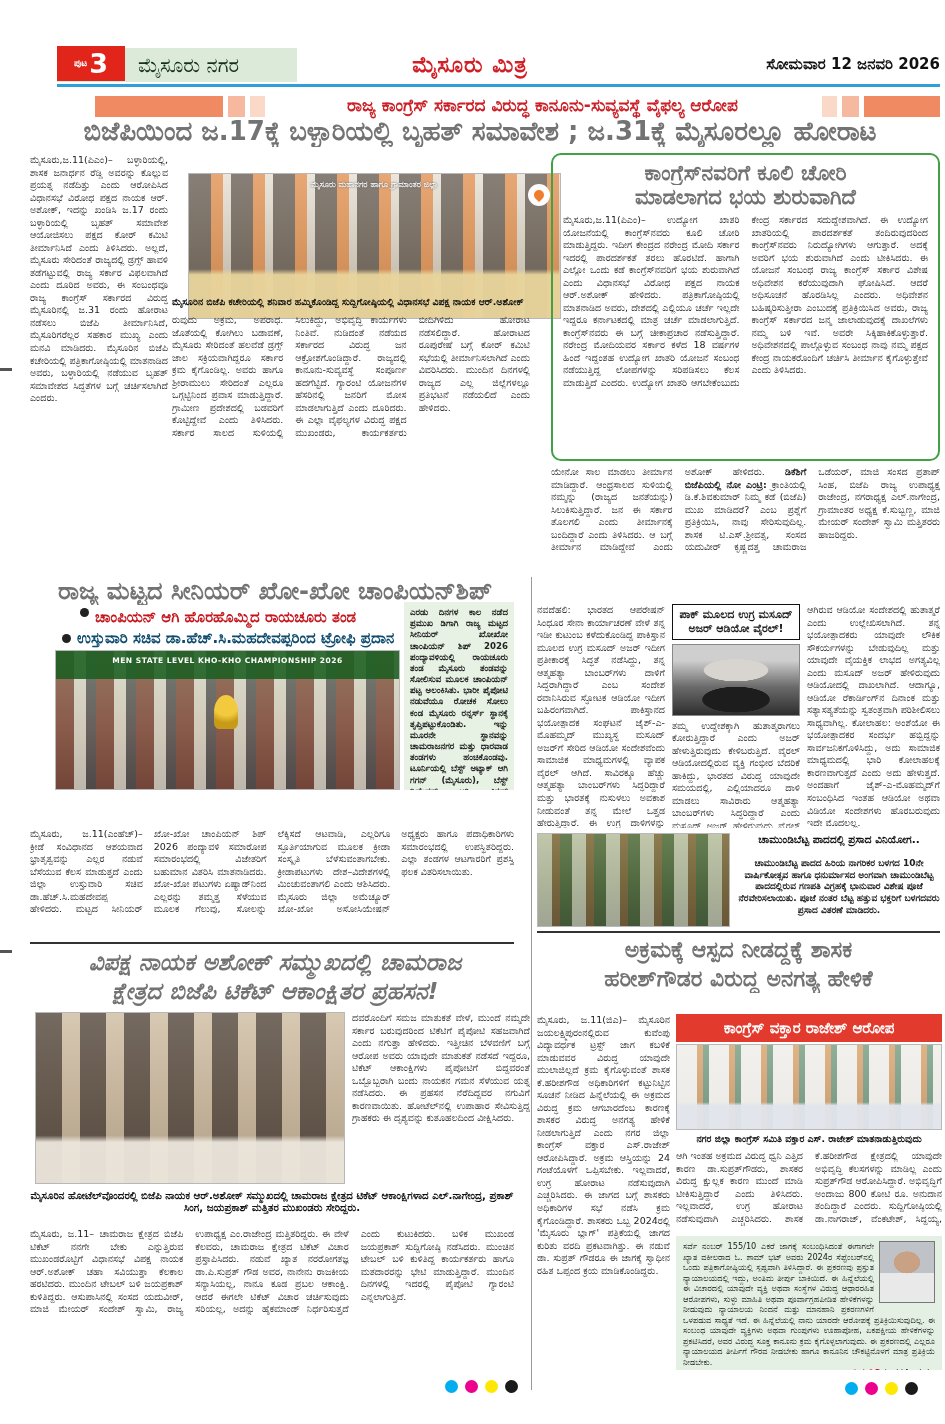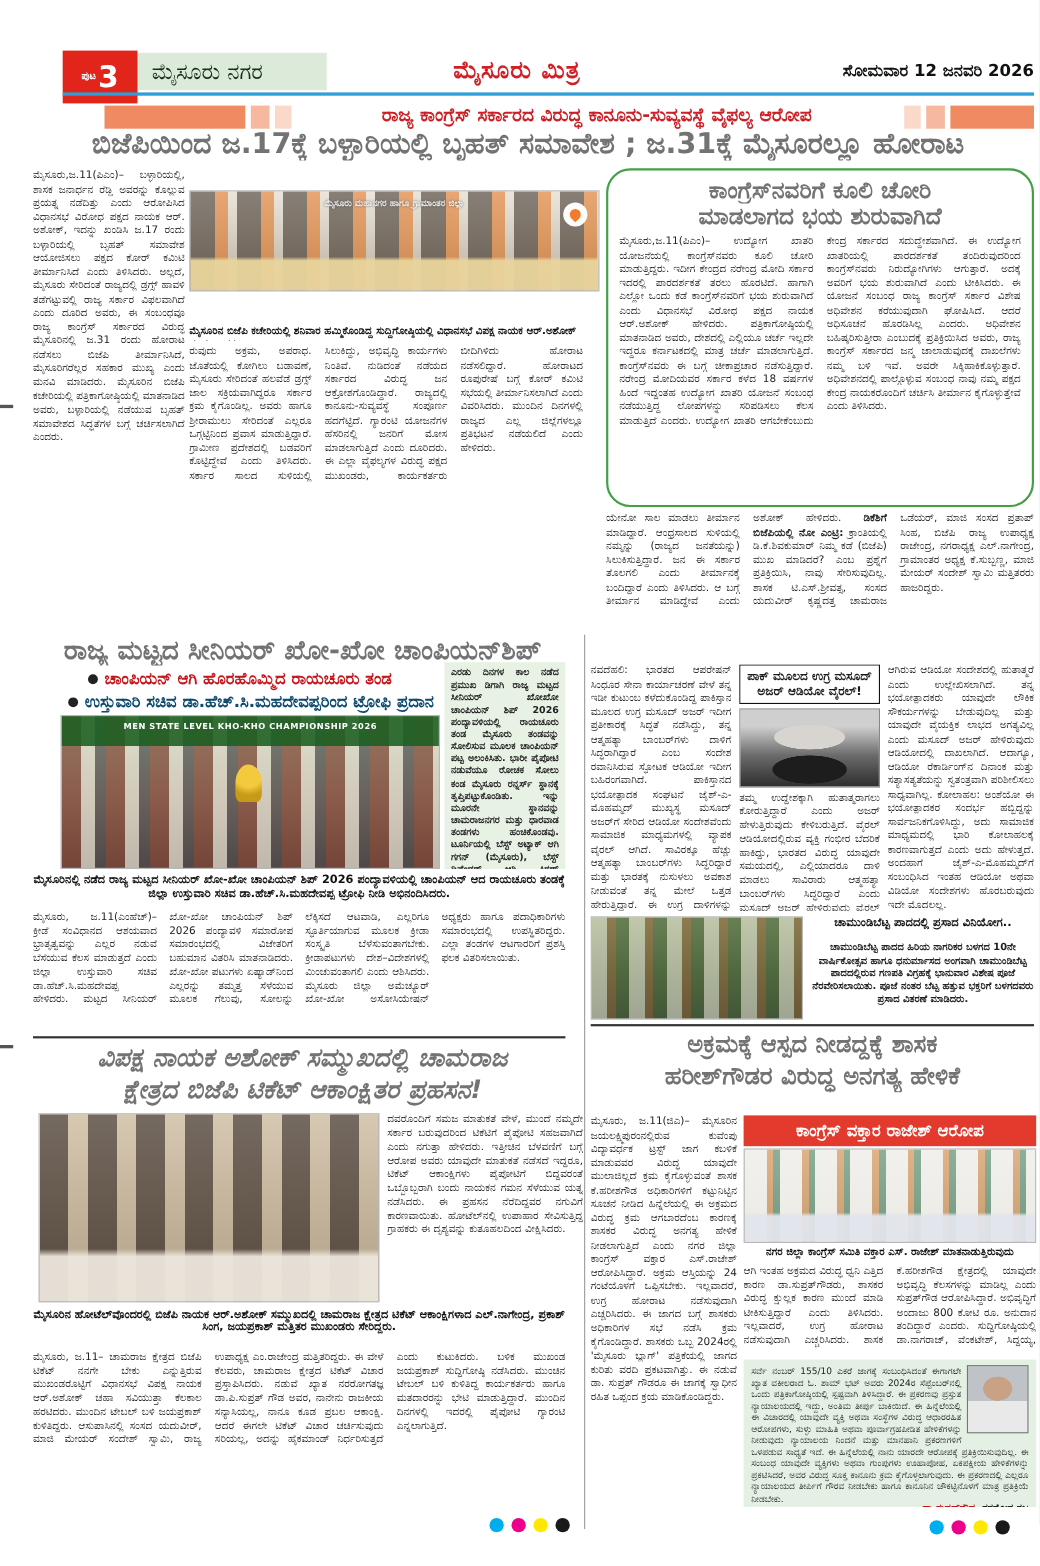--- a/index.html
+++ b/index.html
@@ -48,21 +48,21 @@
 </style>
 </head>
 <body>
 
 <div class="page">
 
   <div class="abs" style="left:0;top:368px;width:12px;height:3px;background:#555"></div>
   <div class="abs" style="left:0;top:950px;width:12px;height:3px;background:#555"></div>
 
   <div class="abs" style="left:57px;top:48px;width:240px;height:34px;background:#dcead9"></div>
-  <div class="abs" style="left:57px;top:46px;width:68px;height:48px;background:#e1251b;display:flex;align-items:center;justify-content:center;gap:2px">
+  <div class="abs" style="left:57px;top:46px;width:68px;height:35px;background:#e1251b;display:flex;align-items:center;justify-content:center;gap:2px">
     <span style="color:#fff;font-size:9px;font-weight:bold">ಪುಟ</span>
     <span style="color:#fff;font-size:27px;font-weight:800;line-height:1">3</span>
   </div>
   <div class="abs" style="left:138px;top:53px;width:160px;font-size:20px;font-weight:400;color:#15301a">ಮೈಸೂರು ನಗರ</div>
   <div class="abs center" style="left:330px;top:52px;width:280px;font-size:22px;font-weight:800;color:#d11f26;letter-spacing:1px">ಮೈಸೂರು ಮಿತ್ರ</div>
   <div class="abs" style="left:700px;top:55px;width:240px;text-align:right;font-size:15px;font-weight:bold;color:#111">ಸೋಮವಾರ 12 ಜನವರಿ 2026</div>
   <div class="abs" style="left:57px;top:84px;width:883px;height:3px;background:#2e9fd8"></div>
 
   <div class="abs" style="left:95px;top:96px;width:128px;height:21px;background:#ef8a63"></div>
   <div class="abs" style="left:228px;top:96px;width:17px;height:21px;background:#f6b99f"></div>
@@ -70,60 +70,59 @@
   <div class="abs center" style="left:270px;top:95px;width:545px;font-size:17px;font-weight:800;color:#cc2027">ರಾಜ್ಯ ಕಾಂಗ್ರೆಸ್ ಸರ್ಕಾರದ ವಿರುದ್ಧ ಕಾನೂನು-ಸುವ್ಯವಸ್ಥೆ ವೈಫಲ್ಯ ಆರೋಪ</div>
   <div class="abs" style="left:822px;top:96px;width:15px;height:21px;background:#fbd9c9"></div>
   <div class="abs" style="left:842px;top:96px;width:17px;height:21px;background:#f6b99f"></div>
   <div class="abs" style="left:864px;top:96px;width:76px;height:21px;background:#ef8a63"></div>
 
   <div class="abs center headline" style="left:40px;top:116px;width:880px;font-size:26px">ಬಿಜೆಪಿಯಿಂದ ಜ.17ಕ್ಕೆ ಬಳ್ಳಾರಿಯಲ್ಲಿ ಬೃಹತ್ ಸಮಾವೇಶ ; ಜ.31ಕ್ಕೆ ಮೈಸೂರಲ್ಲೂ ಹೋರಾಟ</div>
 
   <div class="abs bodytxt" style="left:30px;top:154px;width:138px;height:416px">ಮೈಸೂರು,ಜ.11(ಪಿಎಂ)– ಬಳ್ಳಾರಿಯಲ್ಲಿ, ಶಾಸಕ ಜನಾರ್ಧನ ರೆಡ್ಡಿ ಅವರನ್ನು ಕೊಲ್ಲುವ ಪ್ರಯತ್ನ ನಡೆದಿತ್ತು ಎಂದು ಆರೋಪಿಸಿದ ವಿಧಾನಸಭೆ ವಿರೋಧ ಪಕ್ಷದ ನಾಯಕ ಆರ್. ಅಶೋಕ್, ಇದನ್ನು ಖಂಡಿಸಿ ಜ.17 ರಂದು ಬಳ್ಳಾರಿಯಲ್ಲಿ ಬೃಹತ್ ಸಮಾವೇಶ ಆಯೋಜಿಸಲು ಪಕ್ಷದ ಕೋರ್ ಕಮಿಟಿ ತೀರ್ಮಾನಿಸಿದೆ ಎಂದು ತಿಳಿಸಿದರು. ಅಲ್ಲದೆ, ಮೈಸೂರು ಸೇರಿದಂತೆ ರಾಜ್ಯದಲ್ಲಿ ಡ್ರಗ್ಸ್ ಹಾವಳಿ ತಡೆಗಟ್ಟುವಲ್ಲಿ ರಾಜ್ಯ ಸರ್ಕಾರ ವಿಫಲವಾಗಿದೆ ಎಂದು ದೂರಿದ ಅವರು, ಈ ಸಂಬಂಧವೂ ರಾಜ್ಯ ಕಾಂಗ್ರೆಸ್ ಸರ್ಕಾರದ ವಿರುದ್ಧ ಮೈಸೂರಿನಲ್ಲಿ ಜ.31 ರಂದು ಹೋರಾಟ ನಡೆಸಲು ಬಿಜೆಪಿ ತೀರ್ಮಾನಿಸಿದೆ, ಮೈಸೂರಿಗರೆಲ್ಲರ ಸಹಕಾರ ಮುಖ್ಯ ಎಂದು ಮನವಿ ಮಾಡಿದರು. ಮೈಸೂರಿನ ಬಿಜೆಪಿ ಕಚೇರಿಯಲ್ಲಿ ಪತ್ರಿಕಾಗೋಷ್ಠಿಯಲ್ಲಿ ಮಾತನಾಡಿದ ಅವರು, ಬಳ್ಳಾರಿಯಲ್ಲಿ ನಡೆಯುವ ಬೃಹತ್ ಸಮಾವೇಶದ ಸಿದ್ಧತೆಗಳ ಬಗ್ಗೆ ಚರ್ಚಿಸಲಾಗಿದೆ ಎಂದರು.</div>
 
 
-  <div class="photo ph-bjp" style="left:172px;top:173px;width:373px;height:92px">
+  <div class="photo ph-bjp" style="left:188px;top:173px;width:373px;height:146px">
     <div class="center" style="margin-top:6px;color:rgba(255,255,255,.85);font-size:8px;font-weight:bold;text-shadow:0 0 2px #555">ಮೈಸೂರು ಮಹಾನಗರ ಹಾಗೂ ಗ್ರಾಮಾಂತರ ಜಿಲ್ಲಾ</div>
     <div style="position:absolute;right:10px;top:10px;width:22px;height:22px;border-radius:50%;background:#fdfdfd;display:flex;align-items:center;justify-content:center">
       <span style="width:10px;height:10px;border-radius:50% 50% 0 50%;background:#f07c2c;transform:rotate(45deg)"></span>
     </div>
   </div>
   <div class="abs caption" style="left:172px;top:296px;width:373px;height:14px;font-size:9.3px">ಮೈಸೂರಿನ ಬಿಜೆಪಿ ಕಚೇರಿಯಲ್ಲಿ ಶನಿವಾರ ಹಮ್ಮಿಕೊಂಡಿದ್ದ ಸುದ್ದಿಗೋಷ್ಠಿಯಲ್ಲಿ ವಿಧಾನಸಭೆ ವಿಪಕ್ಷ ನಾಯಕ ಆರ್.ಅಶೋಕ್ ಮಾತನಾಡಿದರು.</div>
 
   <div class="abs bodytxt cols3" style="left:172px;top:314px;width:358px;height:258px">ರುವುದು ಅಕ್ರಮ, ಅಪರಾಧ. ಜೊತೆಯಲ್ಲಿ ಕೋಗಿಲು ಬಡಾವಣೆ, ಮೈಸೂರು ಸೇರಿದಂತೆ ಹಲವೆಡೆ ಡ್ರಗ್ಸ್ ಜಾಲ ಸಕ್ರಿಯವಾಗಿದ್ದರೂ ಸರ್ಕಾರ ಕ್ರಮ ಕೈಗೊಂಡಿಲ್ಲ. ಅವರು ಹಾಗೂ ಶ್ರೀರಾಮುಲು ಸೇರಿದಂತೆ ಎಲ್ಲರೂ ಒಗ್ಗಟ್ಟಿನಿಂದ ಪ್ರವಾಸ ಮಾಡುತ್ತಿದ್ದಾರೆ. ಗ್ರಾಮೀಣ ಪ್ರದೇಶದಲ್ಲಿ ಬಡವರಿಗೆ ಕೊಟ್ಟಿದ್ದೇವೆ ಎಂದು ತಿಳಿಸಿದರು. ಸರ್ಕಾರ ಸಾಲದ ಸುಳಿಯಲ್ಲಿ ಸಿಲುಕಿದ್ದು, ಅಭಿವೃದ್ಧಿ ಕಾರ್ಯಗಳು ನಿಂತಿವೆ. ನುಡಿದಂತೆ ನಡೆಯದ ಸರ್ಕಾರದ ವಿರುದ್ಧ ಜನ ಆಕ್ರೋಶಗೊಂಡಿದ್ದಾರೆ. ರಾಜ್ಯದಲ್ಲಿ ಕಾನೂನು-ಸುವ್ಯವಸ್ಥೆ ಸಂಪೂರ್ಣ ಹದಗೆಟ್ಟಿದೆ. ಗ್ಯಾರಂಟಿ ಯೋಜನೆಗಳ ಹೆಸರಿನಲ್ಲಿ ಜನರಿಗೆ ಮೋಸ ಮಾಡಲಾಗುತ್ತಿದೆ ಎಂದು ದೂರಿದರು. ಈ ಎಲ್ಲಾ ವೈಫಲ್ಯಗಳ ವಿರುದ್ಧ ಪಕ್ಷದ ಮುಖಂಡರು, ಕಾರ್ಯಕರ್ತರು ಬೀದಿಗಿಳಿದು ಹೋರಾಟ ನಡೆಸಲಿದ್ದಾರೆ. ಹೋರಾಟದ ರೂಪುರೇಷೆ ಬಗ್ಗೆ ಕೋರ್ ಕಮಿಟಿ ಸಭೆಯಲ್ಲಿ ತೀರ್ಮಾನಿಸಲಾಗಿದೆ ಎಂದು ವಿವರಿಸಿದರು. ಮುಂದಿನ ದಿನಗಳಲ್ಲಿ ರಾಜ್ಯದ ಎಲ್ಲ ಜಿಲ್ಲೆಗಳಲ್ಲೂ ಪ್ರತಿಭಟನೆ ನಡೆಯಲಿದೆ ಎಂದು ಹೇಳಿದರು.</div>
 
-  <div class="abs" style="left:551px;top:153px;width:389px;height:308px;border:2.5px solid #43a047;border-radius:22px;padding:6px 10px;overflow:hidden">
+  <div class="abs" style="left:551px;top:153px;width:389px;height:308px;border:2.5px solid #43a047;border-radius:10px;padding:6px 10px;overflow:hidden">
     <div class="center headline" style="font-size:21px">ಕಾಂಗ್ರೆಸ್‌ನವರಿಗೆ ಕೂಲಿ ಚೋರಿ</div>
     <div class="center headline" style="font-size:21px;margin-bottom:5px">ಮಾಡಲಾಗದ ಭಯ ಶುರುವಾಗಿದೆ</div>
     <div class="bodytxt cols2" style="height:240px">ಮೈಸೂರು,ಜ.11(ಪಿಎಂ)– ಉದ್ಯೋಗ ಖಾತರಿ ಯೋಜನೆಯಲ್ಲಿ ಕಾಂಗ್ರೆಸ್‌ನವರು ಕೂಲಿ ಚೋರಿ ಮಾಡುತ್ತಿದ್ದರು. ಇದೀಗ ಕೇಂದ್ರದ ನರೇಂದ್ರ ಮೋದಿ ಸರ್ಕಾರ ಇದರಲ್ಲಿ ಪಾರದರ್ಶಕತೆ ತರಲು ಹೊರಟಿದೆ. ಹಾಗಾಗಿ ಎಲ್ಲೋ ಒಂದು ಕಡೆ ಕಾಂಗ್ರೆಸ್‌ನವರಿಗೆ ಭಯ ಶುರುವಾಗಿದೆ ಎಂದು ವಿಧಾನಸಭೆ ವಿರೋಧ ಪಕ್ಷದ ನಾಯಕ ಆರ್.ಅಶೋಕ್ ಹೇಳಿದರು. ಪತ್ರಿಕಾಗೋಷ್ಠಿಯಲ್ಲಿ ಮಾತನಾಡಿದ ಅವರು, ದೇಶದಲ್ಲಿ ಎಲ್ಲಿಯೂ ಚರ್ಚೆ ಇಲ್ಲದೇ ಇದ್ದರೂ ಕರ್ನಾಟಕದಲ್ಲಿ ಮಾತ್ರ ಚರ್ಚೆ ಮಾಡಲಾಗುತ್ತಿದೆ. ಕಾಂಗ್ರೆಸ್‌ನವರು ಈ ಬಗ್ಗೆ ಚೀಕಾಪ್ರಚಾರ ನಡೆಸುತ್ತಿದ್ದಾರೆ. ನರೇಂದ್ರ ಮೋದಿಯವರ ಸರ್ಕಾರ ಕಳೆದ 18 ವರ್ಷಗಳ ಹಿಂದೆ ಇದ್ದಂತಹ ಉದ್ಯೋಗ ಖಾತರಿ ಯೋಜನೆ ಸಂಬಂಧ ನಡೆಯುತ್ತಿದ್ದ ಲೋಪಗಳನ್ನು ಸರಿಪಡಿಸಲು ಕೆಲಸ ಮಾಡುತ್ತಿದೆ ಎಂದರು. ಉದ್ಯೋಗ ಖಾತರಿ ಆಗಬೇಕೆಂಬುದು ಕೇಂದ್ರ ಸರ್ಕಾರದ ಸದುದ್ದೇಶವಾಗಿದೆ. ಈ ಉದ್ಯೋಗ ಖಾತರಿಯಲ್ಲಿ ಪಾರದರ್ಶಕತೆ ತಂದಿರುವುದರಿಂದ ಕಾಂಗ್ರೆಸ್‌ನವರು ನಿರುದ್ಯೋಗಿಗಳು ಆಗುತ್ತಾರೆ. ಅದಕ್ಕೆ ಅವರಿಗೆ ಭಯ ಶುರುವಾಗಿದೆ ಎಂದು ಟೀಕಿಸಿದರು. ಈ ಯೋಜನೆ ಸಂಬಂಧ ರಾಜ್ಯ ಕಾಂಗ್ರೆಸ್ ಸರ್ಕಾರ ವಿಶೇಷ ಅಧಿವೇಶನ ಕರೆಯುವುದಾಗಿ ಘೋಷಿಸಿದೆ. ಆದರೆ ಅಧಿಸೂಚನೆ ಹೊರಡಿಸಿಲ್ಲ ಎಂದರು. ಅಧಿವೇಶನ ಬಹಿಷ್ಕರಿಸುತ್ತೀರಾ ಎಂಬುದಕ್ಕೆ ಪ್ರತಿಕ್ರಿಯಿಸಿದ ಅವರು, ರಾಜ್ಯ ಕಾಂಗ್ರೆಸ್ ಸರ್ಕಾರದ ಜನ್ಮ ಜಾಲಾಡುವುದಕ್ಕೆ ದಾಖಲೆಗಳು ನಮ್ಮ ಬಳಿ ಇವೆ. ಅವರೇ ಸಿಕ್ಕಿಹಾಕಿಕೊಳ್ಳುತ್ತಾರೆ. ಅಧಿವೇಶನದಲ್ಲಿ ಪಾಲ್ಗೊಳ್ಳುವ ಸಂಬಂಧ ನಾವು ನಮ್ಮ ಪಕ್ಷದ ಕೇಂದ್ರ ನಾಯಕರೊಂದಿಗೆ ಚರ್ಚಿಸಿ ತೀರ್ಮಾನ ಕೈಗೊಳ್ಳುತ್ತೇವೆ ಎಂದು ತಿಳಿಸಿದರು.</div>
   </div>
 
   <div class="abs bodytxt cols3" style="left:551px;top:466px;width:389px;height:106px">
     <span>ಯೇನೋ ಸಾಲ ಮಾಡಲು ತೀರ್ಮಾನ ಮಾಡಿದ್ದಾರೆ. ಆಂಧ್ರಸಾಲದ ಸುಳಿಯಲ್ಲಿ ನಮ್ಮನ್ನು (ರಾಜ್ಯದ ಜನತೆಯನ್ನು) ಸಿಲುಕಿಸುತ್ತಿದ್ದಾರೆ. ಜನ ಈ ಸರ್ಕಾರ ತೊಲಗಲಿ ಎಂದು ತೀರ್ಮಾನಕ್ಕೆ ಬಂದಿದ್ದಾರೆ ಎಂದು ತಿಳಿಸಿದರು. ಆ ಬಗ್ಗೆ ತೀರ್ಮಾನ ಮಾಡಿದ್ದೇವೆ ಎಂದು ಅಶೋಕ್ ಹೇಳಿದರು.</span>
     <span style="font-weight:800">ಡಿಕೆಶಿಗೆ ಬಿಜೆಪಿಯಲ್ಲಿ ನೋ ಎಂಟ್ರಿ:</span>
     <span>ಕ್ರಾಂತಿಯಲ್ಲಿ ಡಿ.ಕೆ.ಶಿವಕುಮಾರ್ ನಿಮ್ಮ ಕಡೆ (ಬಿಜೆಪಿ) ಮುಖ ಮಾಡಿದರೆ? ಎಂಬ ಪ್ರಶ್ನೆಗೆ ಪ್ರತಿಕ್ರಿಯಿಸಿ, ನಾವು ಸೇರಿಸುವುದಿಲ್ಲ. ಶಾಸಕ ಟಿ.ಎಸ್.ಶ್ರೀವತ್ಸ, ಸಂಸದ ಯದುವೀರ್ ಕೃಷ್ಣದತ್ತ ಚಾಮರಾಜ ಒಡೆಯರ್, ಮಾಜಿ ಸಂಸದ ಪ್ರತಾಪ್ ಸಿಂಹ, ಬಿಜೆಪಿ ರಾಜ್ಯ ಉಪಾಧ್ಯಕ್ಷ ರಾಜೇಂದ್ರ, ನಗರಾಧ್ಯಕ್ಷ ಎಲ್.ನಾಗೇಂದ್ರ, ಗ್ರಾಮಾಂತರ ಅಧ್ಯಕ್ಷ ಕೆ.ಸುಬ್ಬಣ್ಣ, ಮಾಜಿ ಮೇಯರ್ ಸಂದೇಶ್ ಸ್ವಾಮಿ ಮತ್ತಿತರರು ಹಾಜರಿದ್ದರು.</span>
   </div>
 
   <div class="rule" style="left:531px;top:577px;width:1px;height:813px;background:#9a9a9a"></div>
 
   <div class="abs center headline" style="left:30px;top:577px;width:490px;font-size:24px">ರಾಜ್ಯ ಮಟ್ಟದ ಸೀನಿಯರ್ ಖೋ-ಖೋ ಚಾಂಪಿಯನ್‌ಶಿಪ್</div>
-  <div class="abs" style="left:80px;top:608px;width:420px;display:flex;align-items:center;gap:6px">
+  <div class="abs" style="left:80px;top:608px;width:420px;display:flex;align-items:flex-start;gap:6px">
     <span style="width:9px;height:9px;border-radius:50%;background:#222;flex:0 0 auto"></span>
     <span style="font-size:15px;font-weight:800;color:#c4161c">ಚಾಂಪಿಯನ್ ಆಗಿ ಹೊರಹೊಮ್ಮಿದ ರಾಯಚೂರು ತಂಡ</span>
   </div>
   <div class="abs" style="left:62px;top:629px;width:450px;display:flex;align-items:center;gap:6px">
     <span style="width:9px;height:9px;border-radius:50%;background:#222;flex:0 0 auto"></span>
     <span style="font-size:15px;font-weight:700;color:#0c4a6e">ಉಸ್ತುವಾರಿ ಸಚಿವ ಡಾ.ಹೆಚ್.ಸಿ.ಮಹದೇವಪ್ಪರಿಂದ ಟ್ರೋಫಿ ಪ್ರದಾನ</span>
   </div>
 
   <div class="photo ph-khokho" style="left:55px;top:650px;width:345px;height:140px">
     <div class="center" style="margin-top:5px;color:#fff;font-size:7.5px;font-weight:bold;letter-spacing:.5px">MEN STATE LEVEL  KHO-KHO  CHAMPIONSHIP 2026</div>
     <div style="position:absolute;left:158px;top:44px;width:24px;height:34px;background:radial-gradient(circle at 50% 22%,#f3c93e 0 45%,#c79a18 70%);border-radius:50% 50% 20% 20%"></div>
   </div>
   <div class="abs" style="left:404px;top:602px;width:110px;height:188px;background:#e8f2e4;padding:5px 6px;font-size:8.6px;line-height:1.3;text-align:justify;overflow:hidden;font-weight:bold;color:#222">ಎರಡು ದಿನಗಳ ಕಾಲ ನಡೆದ ಪ್ರಮುಖ ಡಿಗಾಗಿ ರಾಜ್ಯ ಮಟ್ಟದ ಸೀನಿಯರ್ ಖೋಖೋ ಚಾಂಪಿಯನ್ ಶಿಪ್ 2026 ಪಂದ್ಯಾವಳಿಯಲ್ಲಿ ರಾಯಚೂರು ತಂಡ ಮೈಸೂರು ತಂಡವನ್ನು ಸೋಲಿಸುವ ಮೂಲಕ ಚಾಂಪಿಯನ್ ಪಟ್ಟ ಅಲಂಕಿಸಿತು. ಭಾರೀ ಪೈಪೋಟಿ ನಡುವೆಯೂ ರೋಚಕ ಸೋಲು ಕಂಡ ಮೈಸೂರು ರನ್ನರ್ಸ್ ಸ್ಥಾನಕ್ಕೆ ತೃಪ್ತಿಪಟ್ಟುಕೊಂಡಿತು. ಇನ್ನು ಮೂರನೇ ಸ್ಥಾನವನ್ನು ಚಾಮರಾಜನಗರ ಮತ್ತು ಧಾರವಾಡ ತಂಡಗಳು ಹಂಚಿಕೊಂಡವು. ಟೂರ್ನಿಯಲ್ಲಿ ಬೆಸ್ಟ್ ಅಟ್ಯಾಕ್ ಆಗಿ ಗಗನ್ (ಮೈಸೂರು), ಬೆಸ್ಟ್ ಡಿಫೆಂಡರ್ ಆಗಿ ಕಿರಣ್ (ರಾಯಚೂರು), ಮತ್ತು ಬೆಸ್ಟ್ ಆಲ್‌ರೌಂಡರ್ ಆಗಿ ಶಿವಪ್ಪ (ರಾಯಚೂರು) ಪ್ರಶಸ್ತಿ ಪಡೆದರು.</div>
-  <div class="abs caption center" style="left:30px;top:794px;width:484px;height:30px;font-size:10.3px">ಮೈಸೂರಿನಲ್ಲಿ ನಡೆದ ರಾಜ್ಯ ಮಟ್ಟದ ಸೀನಿಯರ್ ಖೋ-ಖೋ ಚಾಂಪಿಯನ್ ಶಿಪ್ 2026 ಪಂದ್ಯಾವಳಿಯಲ್ಲಿ ಚಾಂಪಿಯನ್ ಆದ ರಾಯಚೂರು ತಂಡಕ್ಕೆ ಜಿಲ್ಲಾ ಉಸ್ತುವಾರಿ ಸಚಿವ ಡಾ.ಹೆಚ್.ಸಿ.ಮಹದೇವಪ್ಪ ಟ್ರೋಫಿ ನೀಡಿ ಅಭಿನಂದಿಸಿದರು.</div>
   <div class="abs bodytxt cols4" style="left:30px;top:828px;width:484px;height:108px">ಮೈಸೂರು, ಜ.11(ಎಂಹೆಚ್)– ಕ್ರೀಡೆ ಸಂವಿಧಾನದ ಆಶಯವಾದ ಭ್ರಾತೃತ್ವವನ್ನು ಎಲ್ಲರ ನಡುವೆ ಬೆಸೆಯುವ ಕೆಲಸ ಮಾಡುತ್ತದೆ ಎಂದು ಜಿಲ್ಲಾ ಉಸ್ತುವಾರಿ ಸಚಿವ ಡಾ.ಹೆಚ್.ಸಿ.ಮಹದೇವಪ್ಪ ಹೇಳಿದರು. ಮಟ್ಟದ ಸೀನಿಯರ್ ಖೋ-ಖೋ ಚಾಂಪಿಯನ್ ಶಿಪ್ 2026 ಪಂದ್ಯಾವಳಿ ಸಮಾರೋಪ ಸಮಾರಂಭದಲ್ಲಿ ವಿಜೇತರಿಗೆ ಬಹುಮಾನ ವಿತರಿಸಿ ಮಾತನಾಡಿದರು. ಖೋ-ಖೋ ಪಟುಗಳು ಏಷ್ಯಾಡ್‌ನಿಂದ ಎಲ್ಲರನ್ನು ತಮ್ಮತ್ತ ಸೆಳೆಯುವ ಮೂಲಕ ಗೆಲುವು, ಸೋಲನ್ನು ಲೆಕ್ಕಿಸದೆ ಆಟವಾಡಿ, ಎಲ್ಲರಿಗೂ ಸ್ಫೂರ್ತಿಯಾಗುವ ಮೂಲಕ ಕ್ರೀಡಾ ಸಂಸ್ಕೃತಿ ಬೆಳೆಸುವಂತಾಗಬೇಕು. ಕ್ರೀಡಾಪಟುಗಳು ದೇಶ–ವಿದೇಶಗಳಲ್ಲಿ ಮಿಂಚುವಂತಾಗಲಿ ಎಂದು ಆಶಿಸಿದರು. ಮೈಸೂರು ಜಿಲ್ಲಾ ಅಮೆಚ್ಯೂರ್ ಖೋ-ಖೋ ಅಸೋಸಿಯೇಷನ್ ಅಧ್ಯಕ್ಷರು ಹಾಗೂ ಪದಾಧಿಕಾರಿಗಳು ಸಮಾರಂಭದಲ್ಲಿ ಉಪಸ್ಥಿತರಿದ್ದರು. ಎಲ್ಲಾ ತಂಡಗಳ ಆಟಗಾರರಿಗೆ ಪ್ರಶಸ್ತಿ ಫಲಕ ವಿತರಿಸಲಾಯಿತು.</div>
 
   <div class="abs bodytxt" style="left:537px;top:604px;width:128px;height:224px">ನವದೆಹಲಿ: ಭಾರತದ ಆಪರೇಷನ್ ಸಿಂಧೂರ ಸೇನಾ ಕಾರ್ಯಾಚರಣೆ ವೇಳೆ ತನ್ನ ಇಡೀ ಕುಟುಂಬ ಕಳೆದುಕೊಂಡಿದ್ದ ಪಾಕಿಸ್ತಾನ ಮೂಲದ ಉಗ್ರ ಮಸೂದ್ ಅಜರ್ ಇದೀಗ ಪ್ರತೀಕಾರಕ್ಕೆ ಸಿದ್ಧತೆ ನಡೆಸಿದ್ದು, ತನ್ನ ಆತ್ಮಹತ್ಯಾ ಬಾಂಬರ್‌ಗಳು ದಾಳಿಗೆ ಸಿದ್ಧರಾಗಿದ್ದಾರೆ ಎಂಬ ಸಂದೇಶ ರವಾನಿಸಿರುವ ಸ್ಫೋಟಕ ಆಡಿಯೋ ಇದೀಗ ಬಹಿರಂಗವಾಗಿದೆ. ಪಾಕಿಸ್ತಾನದ ಭಯೋತ್ಪಾದಕ ಸಂಘಟನೆ ಜೈಶ್-ಎ-ಮೊಹಮ್ಮದ್ ಮುಖ್ಯಸ್ಥ ಮಸೂದ್ ಅಜರ್‌ಗೆ ಸೇರಿದ ಆಡಿಯೋ ಸಂದೇಶವೆಂದು ಸಾಮಾಜಿಕ ಮಾಧ್ಯಮಗಳಲ್ಲಿ ವ್ಯಾಪಕ ವೈರಲ್ ಆಗಿದೆ. ಸಾವಿರಕ್ಕೂ ಹೆಚ್ಚು ಆತ್ಮಹತ್ಯಾ ಬಾಂಬರ್‌ಗಳು ಸಿದ್ಧರಿದ್ದಾರೆ ಮತ್ತು ಭಾರತಕ್ಕೆ ನುಸುಳಲು ಅವಕಾಶ ನೀಡುವಂತೆ ತನ್ನ ಮೇಲೆ ಒತ್ತಡ ಹೇರುತ್ತಿದ್ದಾರೆ. ಈ ಉಗ್ರ ದಾಳಿಗಳನ್ನು ನಡೆಸಲು ಮತ್ತು ಅವರು</div>
   <div class="abs" style="left:672px;top:604px;width:128px;height:224px;overflow:hidden">
     <div style="border:1.5px solid #111;padding:3px 4px;text-align:center;font-weight:800;font-size:11px;line-height:1.25;margin-bottom:4px">
       <div>ಪಾಕ್ ಮೂಲದ ಉಗ್ರ ಮಸೂದ್</div>
       <div>ಅಜರ್ ಆಡಿಯೋ ವೈರಲ್!</div>
     </div>
     <div class="ph-masood" style="width:100%;height:72px;border:1px solid #888;margin-bottom:4px"></div>
     <div class="bodytxt">ತಮ್ಮ ಉದ್ದೇಶಕ್ಕಾಗಿ ಹುತಾತ್ಮರಾಗಲು ಕೋರುತ್ತಿದ್ದಾರೆ ಎಂದು ಅಜರ್ ಹೇಳುತ್ತಿರುವುದು ಕೇಳಿಬರುತ್ತಿದೆ. ವೈರಲ್ ಆಡಿಯೋದಲ್ಲಿರುವ ವ್ಯಕ್ತಿ ಗಂಭೀರ ಬೆದರಿಕೆ ಹಾಕಿದ್ದು, ಭಾರತದ ವಿರುದ್ಧ ಯಾವುದೇ ಸಮಯದಲ್ಲಿ, ಎಲ್ಲಿಯಾದರೂ ದಾಳಿ ಮಾಡಲು ಸಾವಿರಾರು ಆತ್ಮಹತ್ಯಾ ಬಾಂಬರ್‌ಗಳು ಸಿದ್ಧರಿದ್ದಾರೆ ಎಂದು ಮಸೂದ್ ಅಜರ್ ಹೇಳಿರುವುದು ವೈರಲ್ ಆಗಿರುವ ಆಡಿಯೋದಲ್ಲಿ ದಾಖಲಾಗಿದೆ. ಈ ಕುರಿತು ರಾಷ್ಟ್ರೀಯ ಮಾಧ್ಯಮಗಳು ವರದಿ ಮಾಡಿದ್ದು, ಪ್ರಸ್ತುತ ವೈರಲ್</div>

